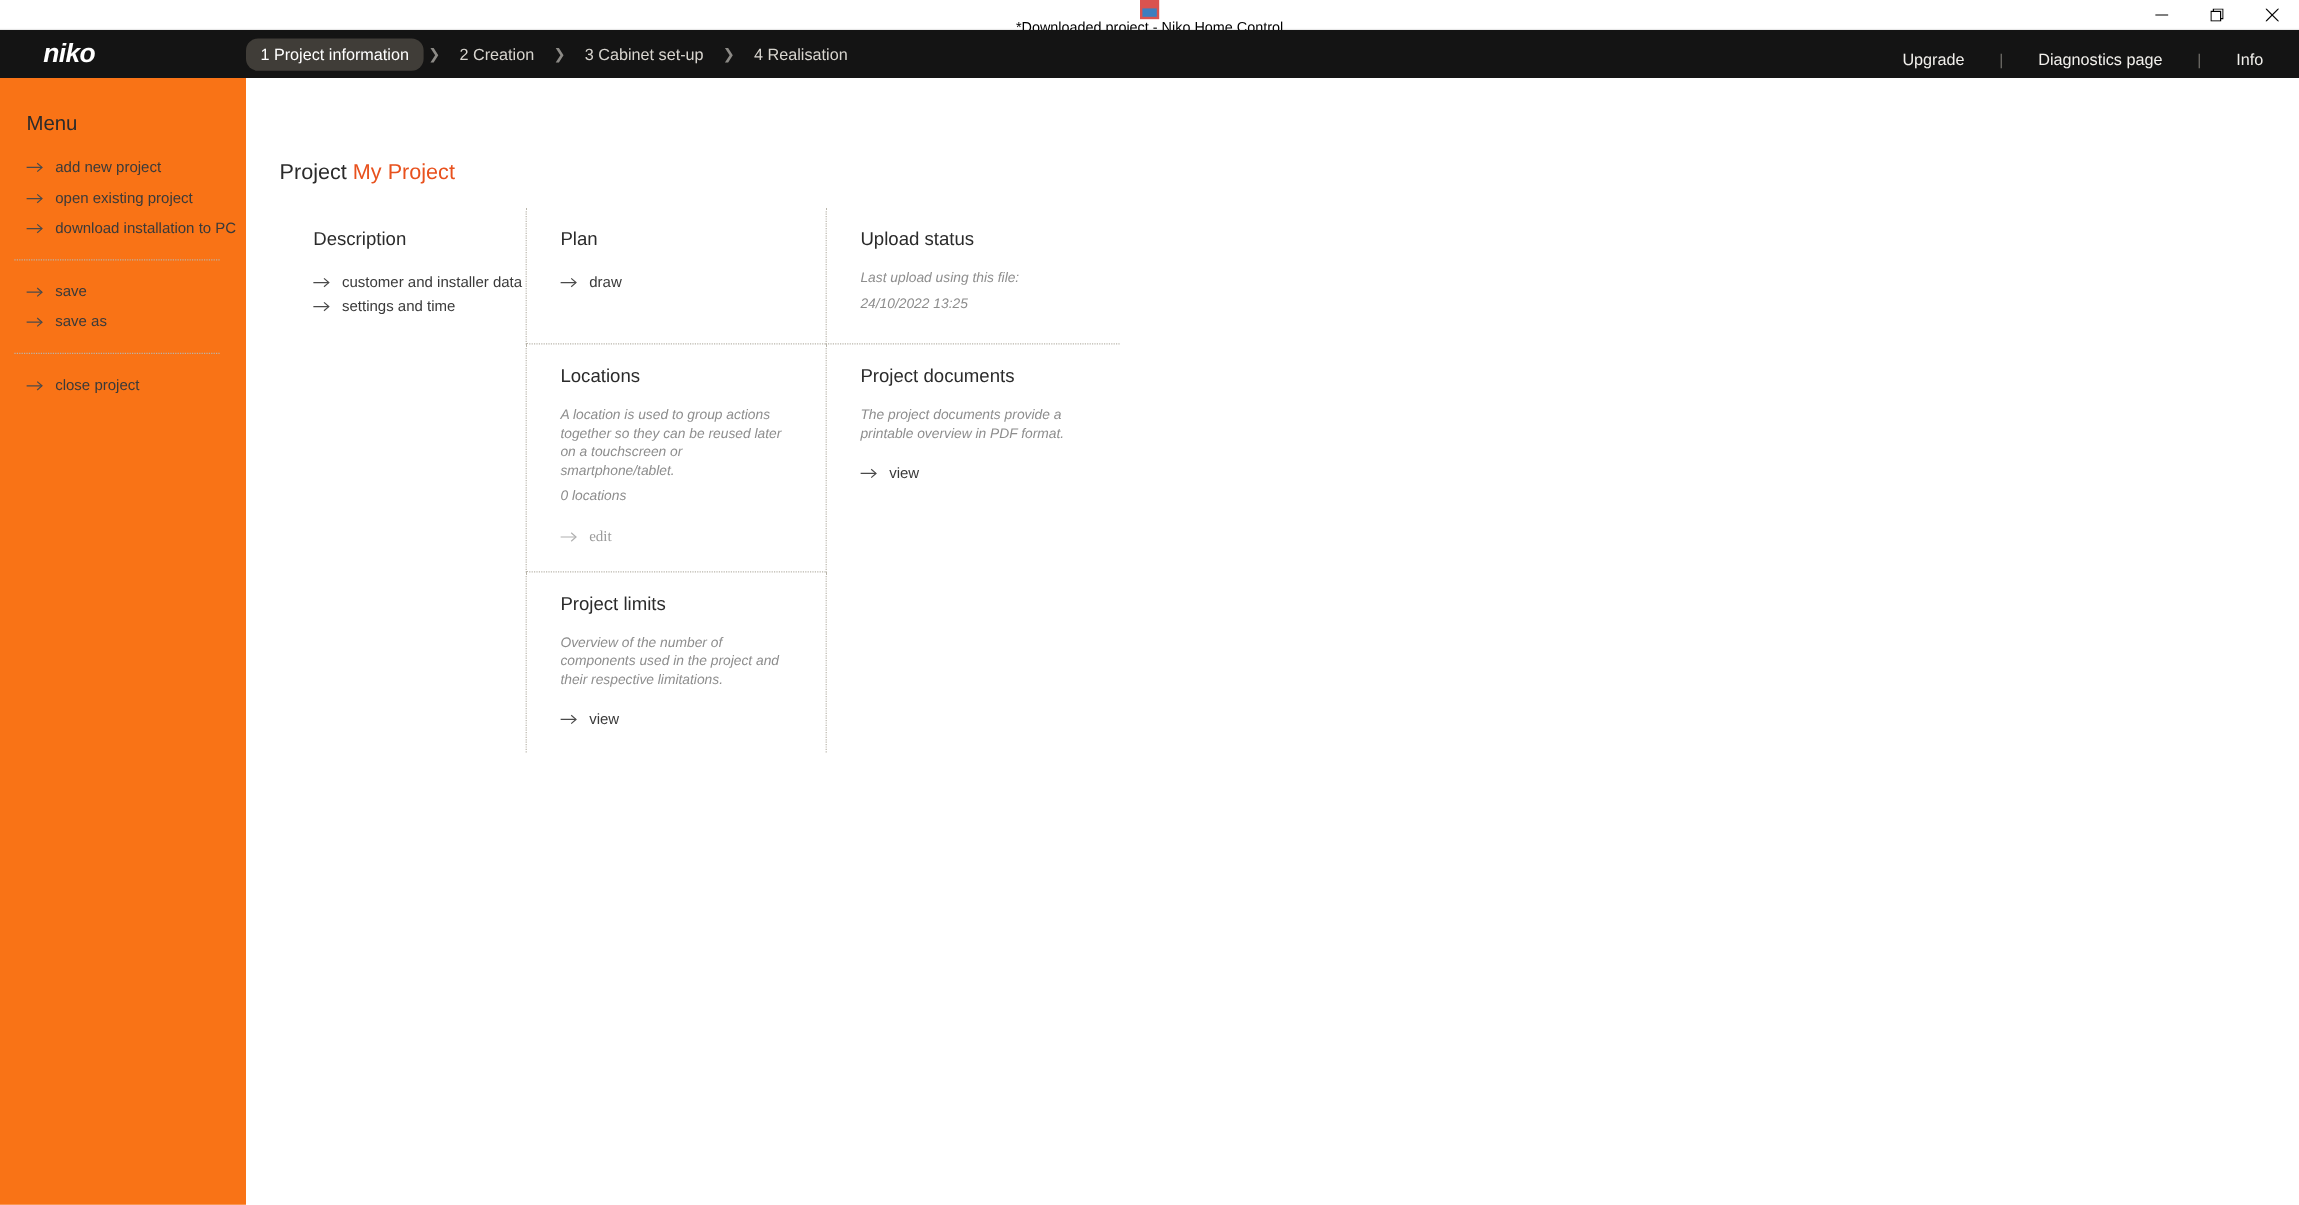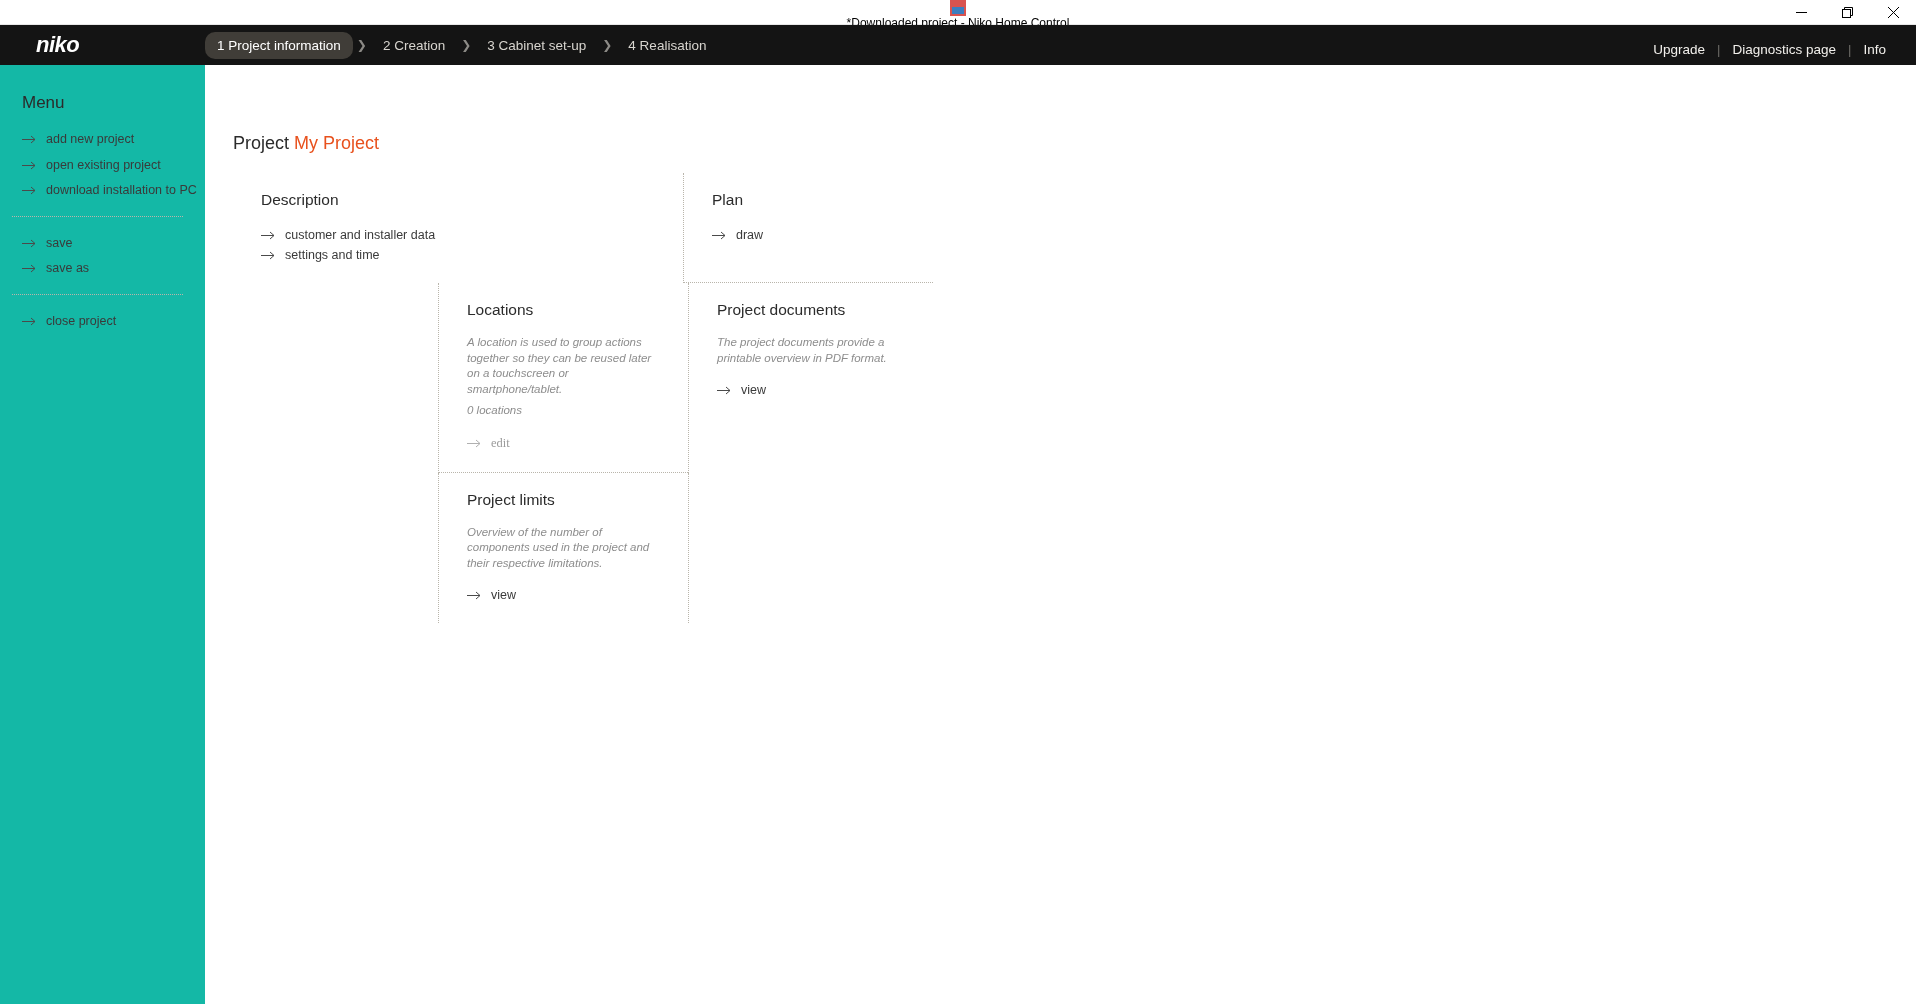--- a/index.html
+++ b/index.html
@@ -102,21 +102,21 @@
     padding: 0 4px;
     user-select: none;
   }
   .nav-right {
     position: absolute;
     right: 18px;
     top: 0;
     height: 49px;
     display: flex;
     align-items: center;
-    gap: 0px;
+    gap: 17px;
   }
   .nav-right .navlink {
     font-size: 13.5px;
     color: #f2f0ec;
     padding: 0 12px;
     white-space: nowrap;
   }
   .nav-right .sep {
     color: #6f6d69;
     font-size: 13px;
@@ -125,21 +125,21 @@
   
   .body-wrap {
     display: flex;
     height: calc(1004px - 24px - 40px);
   }
 
   
   .sidebar {
     width: 205px;
     flex: none;
-    background: #14b8a6;
+    background: #f97316;
     padding: 0;
     box-sizing: border-box;
     position: relative;
   }
   .menu-title {
     font-size: 17px;
     color: #2b2b2b;
     padding: 28px 0 0 22px;
   }
   .menu-group {
@@ -386,20 +386,25 @@
             <span class="arrow">
               <svg width="16" height="9" viewBox="0 0 16 9">
                   <line x1="0" y1="4.5" x2="13" y2="4.5" stroke="#4a4a4a" stroke-width="1"></line>
                   <polyline points="9,1 13,4.5 9,8" fill="none" stroke="#4a4a4a" stroke-width="1"></polyline>
                 </svg>
             </span>
             <span>draw</span>
           </div>
         </div>
 
+        <div class="cell c3 brdr-b">
+          <h3>Upload status</h3>
+          <p class="note">Last upload using this file:</p>
+          <p class="note">24/10/2022 13:25</p>
+        </div>
       </div>
 
       <div class="grid-row">
         <div class="cell c1"></div>
 
         <div class="cell c2 brdr-b">
           <h3>Locations</h3>
           <p class="note">A location is used to group actions together so they can be reused later on a touchscreen or smartphone/tablet.</p>
           <p class="note">0 locations</p>
           <div class="spacer-8"></div>

